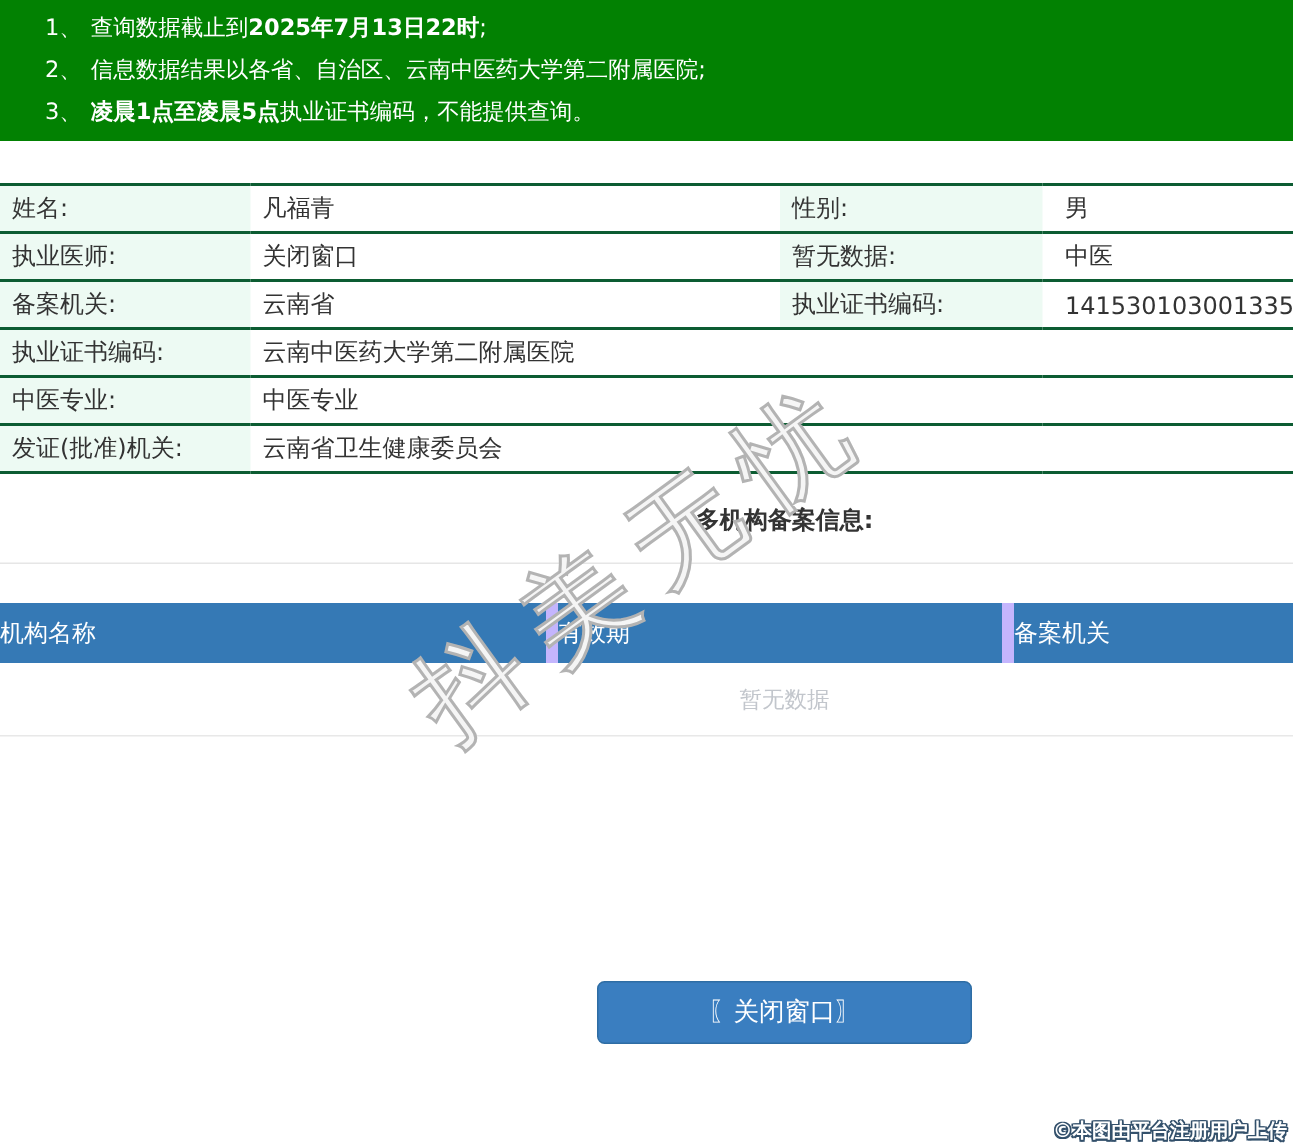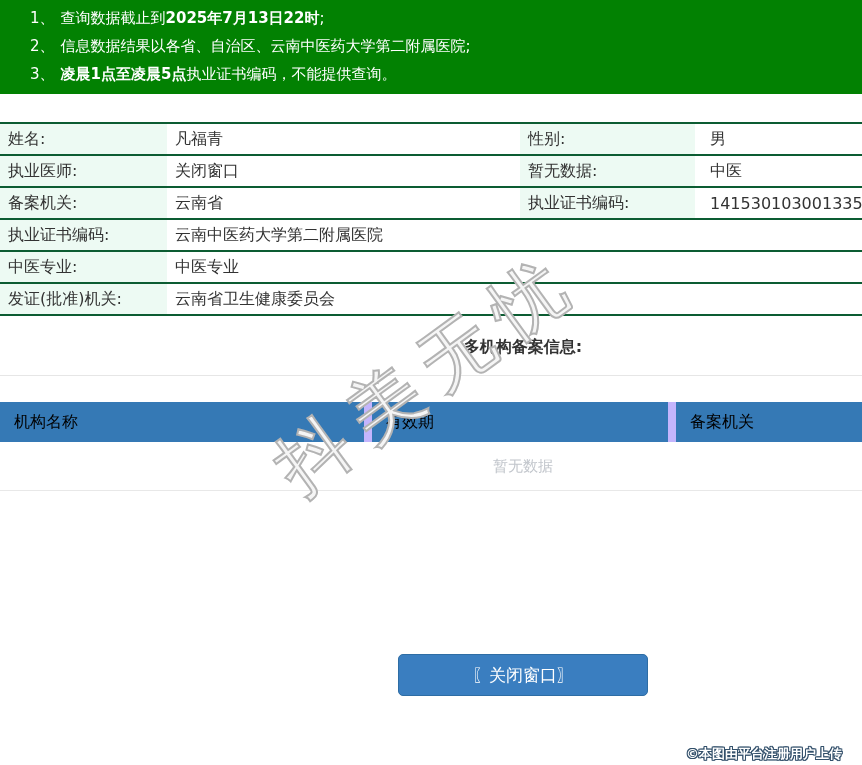--- a/index.html
+++ b/index.html
@@ -57,26 +57,26 @@
   .divider1 { width:1046px; border-top:1px solid #e6e6e6; }
 
   
   table.grid {
     width:1046px;
     border-collapse:collapse;
     margin-top:26px;
   }
   table.grid th {
     background:#3579b5;
-    color:#000000;
+    color:#ffffff;
     font-weight:normal;
     font-size:16px;
     text-align:left;
     height:40px;
-    padding-left:14px;
+    padding-left:0;
   }
   table.grid th.sep { border-left:8px solid #c4b5fd; }
   .empty-row {
     width:1046px;
     text-align:center;
     color:#c2c6cc;
     font-size:15px;
     padding:15px 0 14px 0;
     border-bottom:1px solid #e8e8e8;
   }
@@ -113,21 +113,21 @@
     text-shadow:0 0 1px #b9b9b9;
     transform:rotate(-36deg);
     transform-origin:center center;
     pointer-events:none;
     white-space:nowrap;
   }
 
   
   .wm-credit {
     position:absolute;
-    right:20px;
+    right:4px;
     bottom:2px;
     font-size:13px;
     font-weight:bold;
     color:#ffffff;
     text-shadow:
       -1px -1px 0 #33506b, 1px -1px 0 #33506b,
       -1px  1px 0 #33506b, 1px  1px 0 #33506b,
        0   -1px 0 #33506b, 0    1px 0 #33506b,
       -1px  0   0 #33506b, 1px  0   0 #33506b;
     white-space:nowrap;

